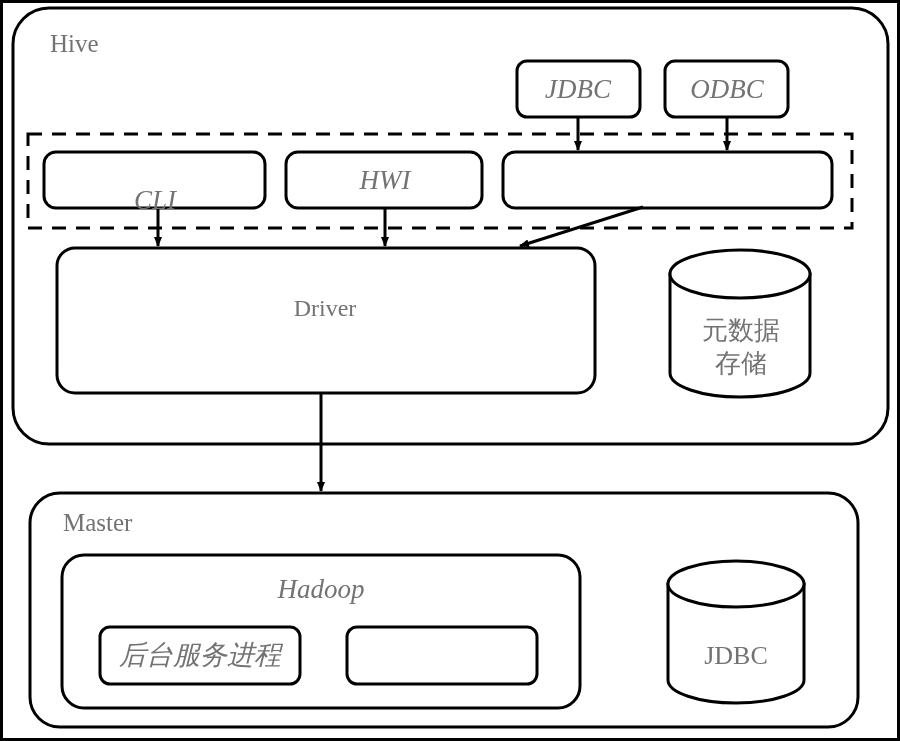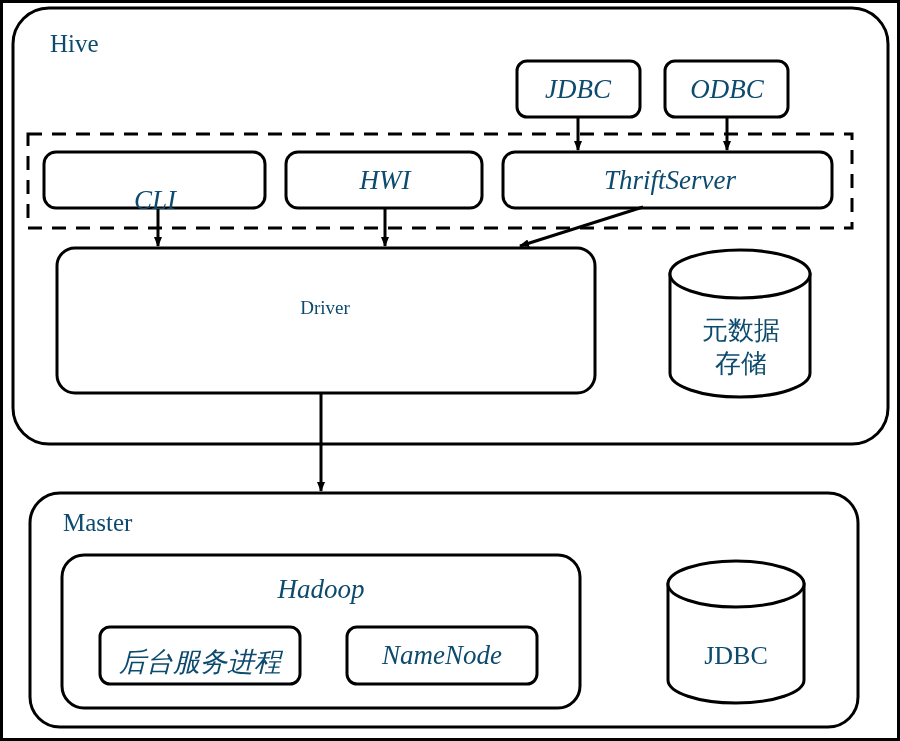--- a/index.html
+++ b/index.html
@@ -18,37 +18,37 @@
     background: #ffffff;
     overflow: hidden;
   }
   #canvas svg {
     position: absolute;
     top: 0;
     left: 0;
   }
   .label {
     position: absolute;
-    color: #0c4a6e;
+    color: #737373;
     line-height: 1.18;
     white-space: pre;
     pointer-events: none;
   }
   .lbl-center {
     text-align: center;
     transform: translate(-50%, -50%);
   }
   .lbl-left {
     text-align: left;
   }
   .t-container { font-size: 25px; }
   .t-box       { font-size: 27px; font-style: italic; }
   .t-cyl       { font-size: 26px; }
   .t-section   { font-size: 27px; }
-  .t-driver    { font-size: 19px; }
+  .t-driver    { font-size: 24px; }
 </style>
 </head>
 <body>
 
 <div id="canvas">
 
   <svg width="900" height="741" viewBox="0 0 900 741">
     <defs>
       <marker id="arrowhead" markerWidth="10" markerHeight="8" refX="9" refY="4" orient="auto" markerUnits="userSpaceOnUse">
         <path d="M0,0 L10,4 L0,8 z" fill="#000000"></path>
@@ -103,32 +103,30 @@
 
 
   <div class="label lbl-center t-box" style="left:578px; top:90px;">JDBC</div>
 
   <div class="label lbl-center t-box" style="left:727px; top:90px;">ODBC</div>
 
   <div class="label lbl-center t-box" style="left:155px; top:181px;margin-top:20px;">CLI</div>
 
   <div class="label lbl-center t-box" style="left:385px; top:181px;">HWI</div>
 
-  <div class="label lbl-center t-box" style="left:670px; top:181px;">ThriftServer</div>
 
   <div class="label lbl-center t-driver" style="left:325px; top:308px;">Driver</div>
 
 
   <div class="label lbl-center t-cyl" style="left:741px; top:331px;">元数据</div>
 
   <div class="label lbl-center t-cyl" style="left:741px; top:364px;">存储</div>
 
   <div class="label lbl-left t-container" style="left:63px; top:508px;">Master</div>
 
   <div class="label lbl-center t-box" style="left:321px; top:590px;">Hadoop</div>
 
-  <div class="label lbl-center t-box" style="left:200px; top:656px;margin-top:7px;">后台服务进程</div>
+  <div class="label lbl-center t-box" style="left:200px; top:656px;">后台服务进程</div>
 
-  <div class="label lbl-center t-box" style="left:442px; top:656px;">NameNode</div>
 
   <div class="label lbl-center t-cyl" style="left:736px; top:656px;">JDBC</div>
 
 </div>
 
 </body></html>

